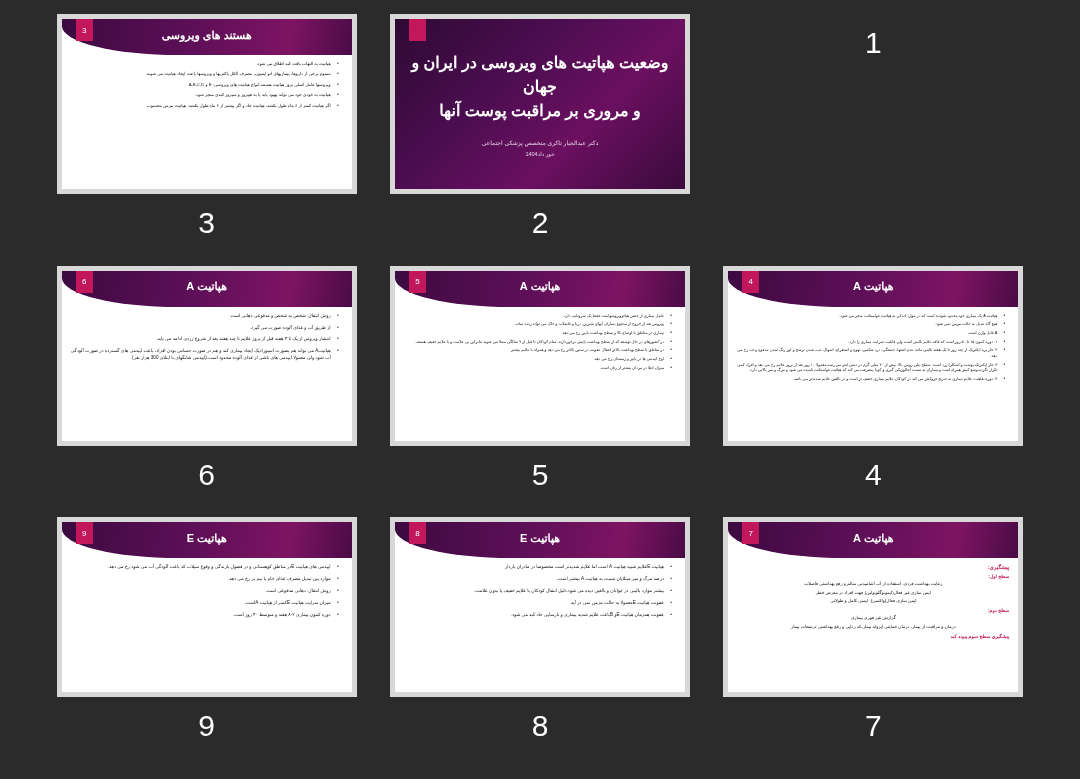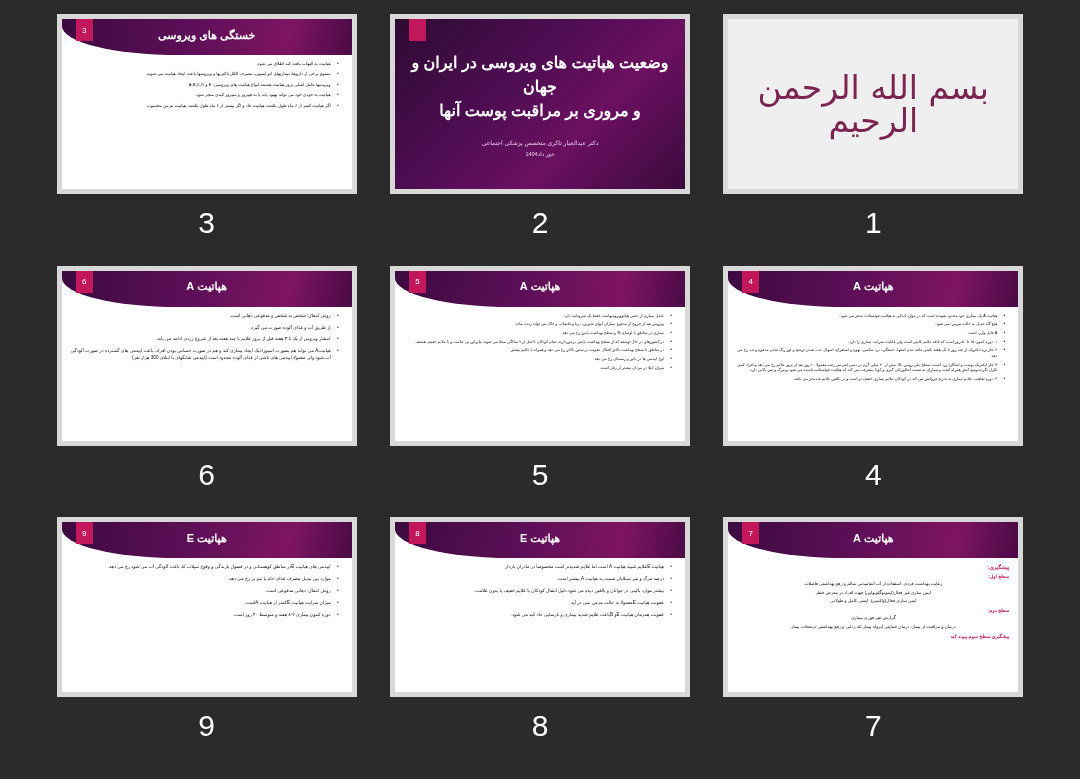--- a/index.html
+++ b/index.html
@@ -183,21 +183,21 @@
 </head>
 <body>
 
 <div class="grid">
 
   <div class="cell">
     <div class="slide-wrap">
       <div class="slide">
         <div class="banner">
           <div class="pagetab">3</div>
-          <h1>خستگی های ویروسی</h1>
+          <h1>هستند های ویروسی</h1>
         </div>
         <div class="body sm">
           <ul>
             <li>هپاتیت به التهاب بافت کبد اطلاق می شود.</li>
             <li>سموم برخی از داروها، بیماریهای اتو ایمیون، مصرف الکل باکتریها و ویروسها باعث ایجاد هپاتیت می شوند.</li>
             <li>ویروسها عامل اصلی بروز هپاتیت هستند.انواع هپاتیت های ویروسی: E و A,B,C,D</li>
             <li>هپاتیت به خودی خود می تواند بهبود یابد یا به فیبروز و سیروز کبدی منجر شود.</li>
             <li>اگر هپاتیت کمتر از ۶ ماه طول بکشد، هپاتیت حاد و اگر بیشتر از ۶ ماه طول بکشد، هپاتیت مزمن محسوب</li>
           </ul>
         </div>
@@ -213,25 +213,20 @@
         <div class="t1">وضعیت هپاتیت های ویروسی در ایران و جهان</div>
         <div class="t1">و مروری بر مراقبت پوست آنها</div>
         <div class="t2">دکتر عبدالجبار تاکری متخصص پزشکی اجتماعی</div>
         <div class="t3">خور داد1404</div>
       </div>
     </div>
     <div class="num">2</div>
   </div>
 
   <div class="cell">
-    <div class="slide-wrap">
-      <div class="slide slide-bismillah">
-        <div class="bismillah-art">بسم الله الرحمن الرحیم</div>
-      </div>
-    </div>
     <div class="num">1</div>
   </div>
 
   <div class="cell">
     <div class="slide-wrap">
       <div class="slide">
         <div class="banner">
           <div class="pagetab">6</div>
           <h1>هپاتیت A</h1>
         </div>

